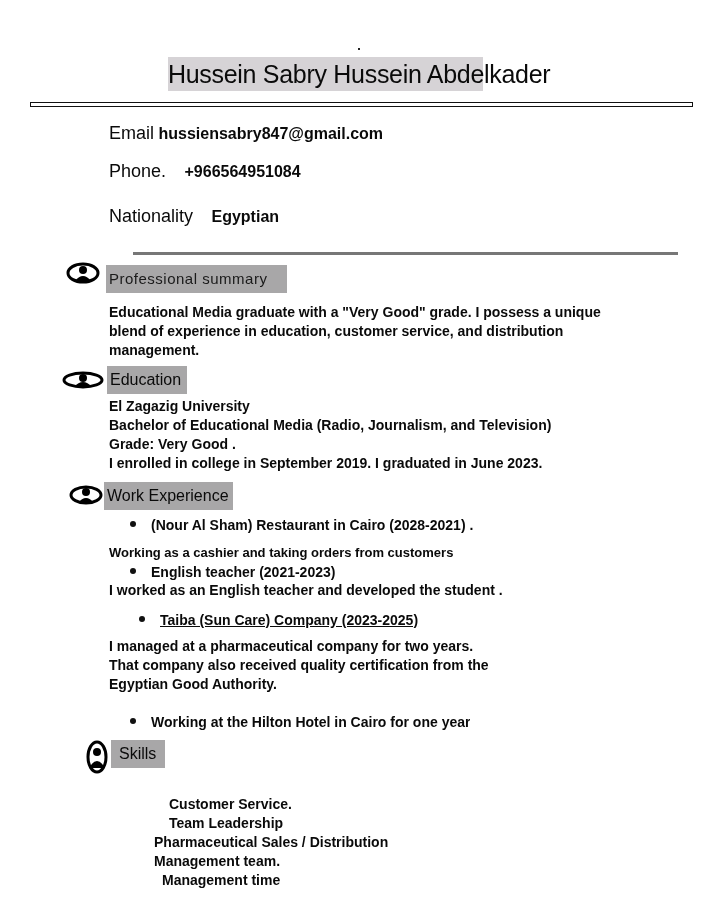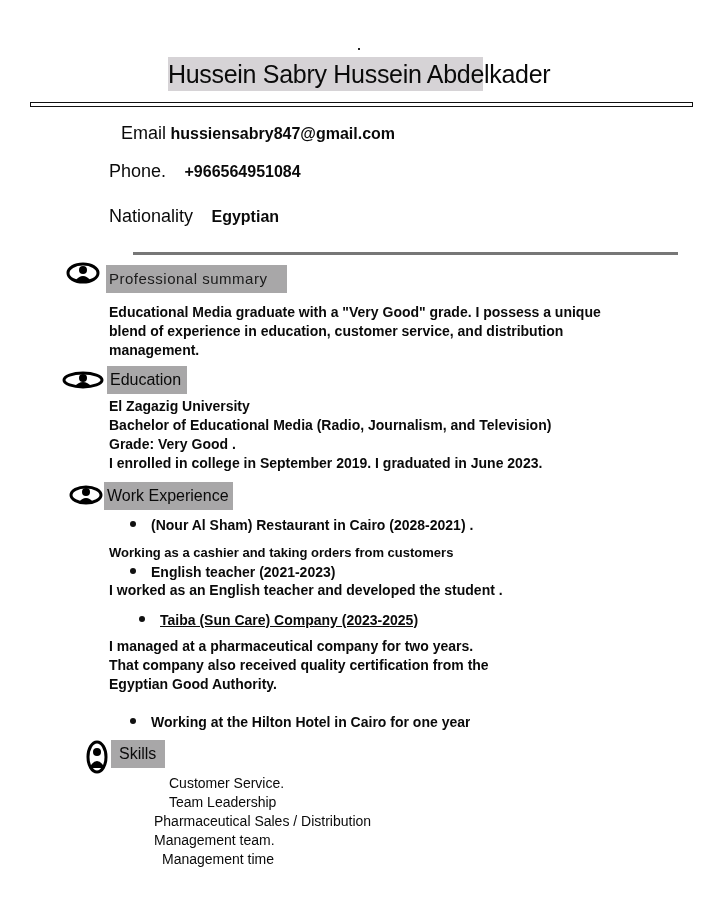--- a/index.html
+++ b/index.html
@@ -21,31 +21,31 @@
   .contact-value { font-size: 16px; font-weight: bold; }
   .sub-rule { left: 133px; top: 252px; width: 545px; height: 3px; background: #777; }
   .sec-head { background: #a8a7a8; font-size: 16px; height: 28px; line-height: 28px; padding: 0 3px; }
   .sec-head.light { font-weight: normal; letter-spacing: 0.5px; color: #1a1a1a; }
   .sec-head.bold { font-weight: normal; }
   .body-text { font-size: 14px; font-weight: bold; line-height: 19px; }
   .small-text { font-size: 13px; font-weight: bold; }
   .bullet { font-size: 14px; font-weight: bold; }
   .bullet .b { display: inline-block; width: 6px; height: 6px; border-radius: 50%; background: #111; margin-right: 15px; vertical-align: middle; position: relative; top: -2px; }
   .icon { position: absolute; }
-  .skill { font-size: 14px; font-weight: normal; }
+  .skill { font-size: 14px; font-weight: bold; margin-top: 21px; }
 </style>
 </head>
 <body>
 
 <div class="abs dot"></div>
 
 <div class="abs title">Hussein Sabry Hussein Abdelkader</div>
 <div class="abs title-rule"></div>
 
-<div class="abs" style="left:121px; top:123px;">
+<div class="abs" style="left:109px; top:123px;">
   <span class="contact-label">Email</span>
   <span class="contact-value">hussiensabry847@gmail.com</span>
 </div>
 <div class="abs" style="left:109px; top:161px;">
   <span class="contact-label">Phone.</span>
   <span class="contact-value" style="margin-left:14px;">+966564951084</span>
 </div>
 <div class="abs" style="left:109px; top:206px;">
   <span class="contact-label">Nationality</span>
   <span class="contact-value" style="margin-left:14px;">Egyptian</span>

